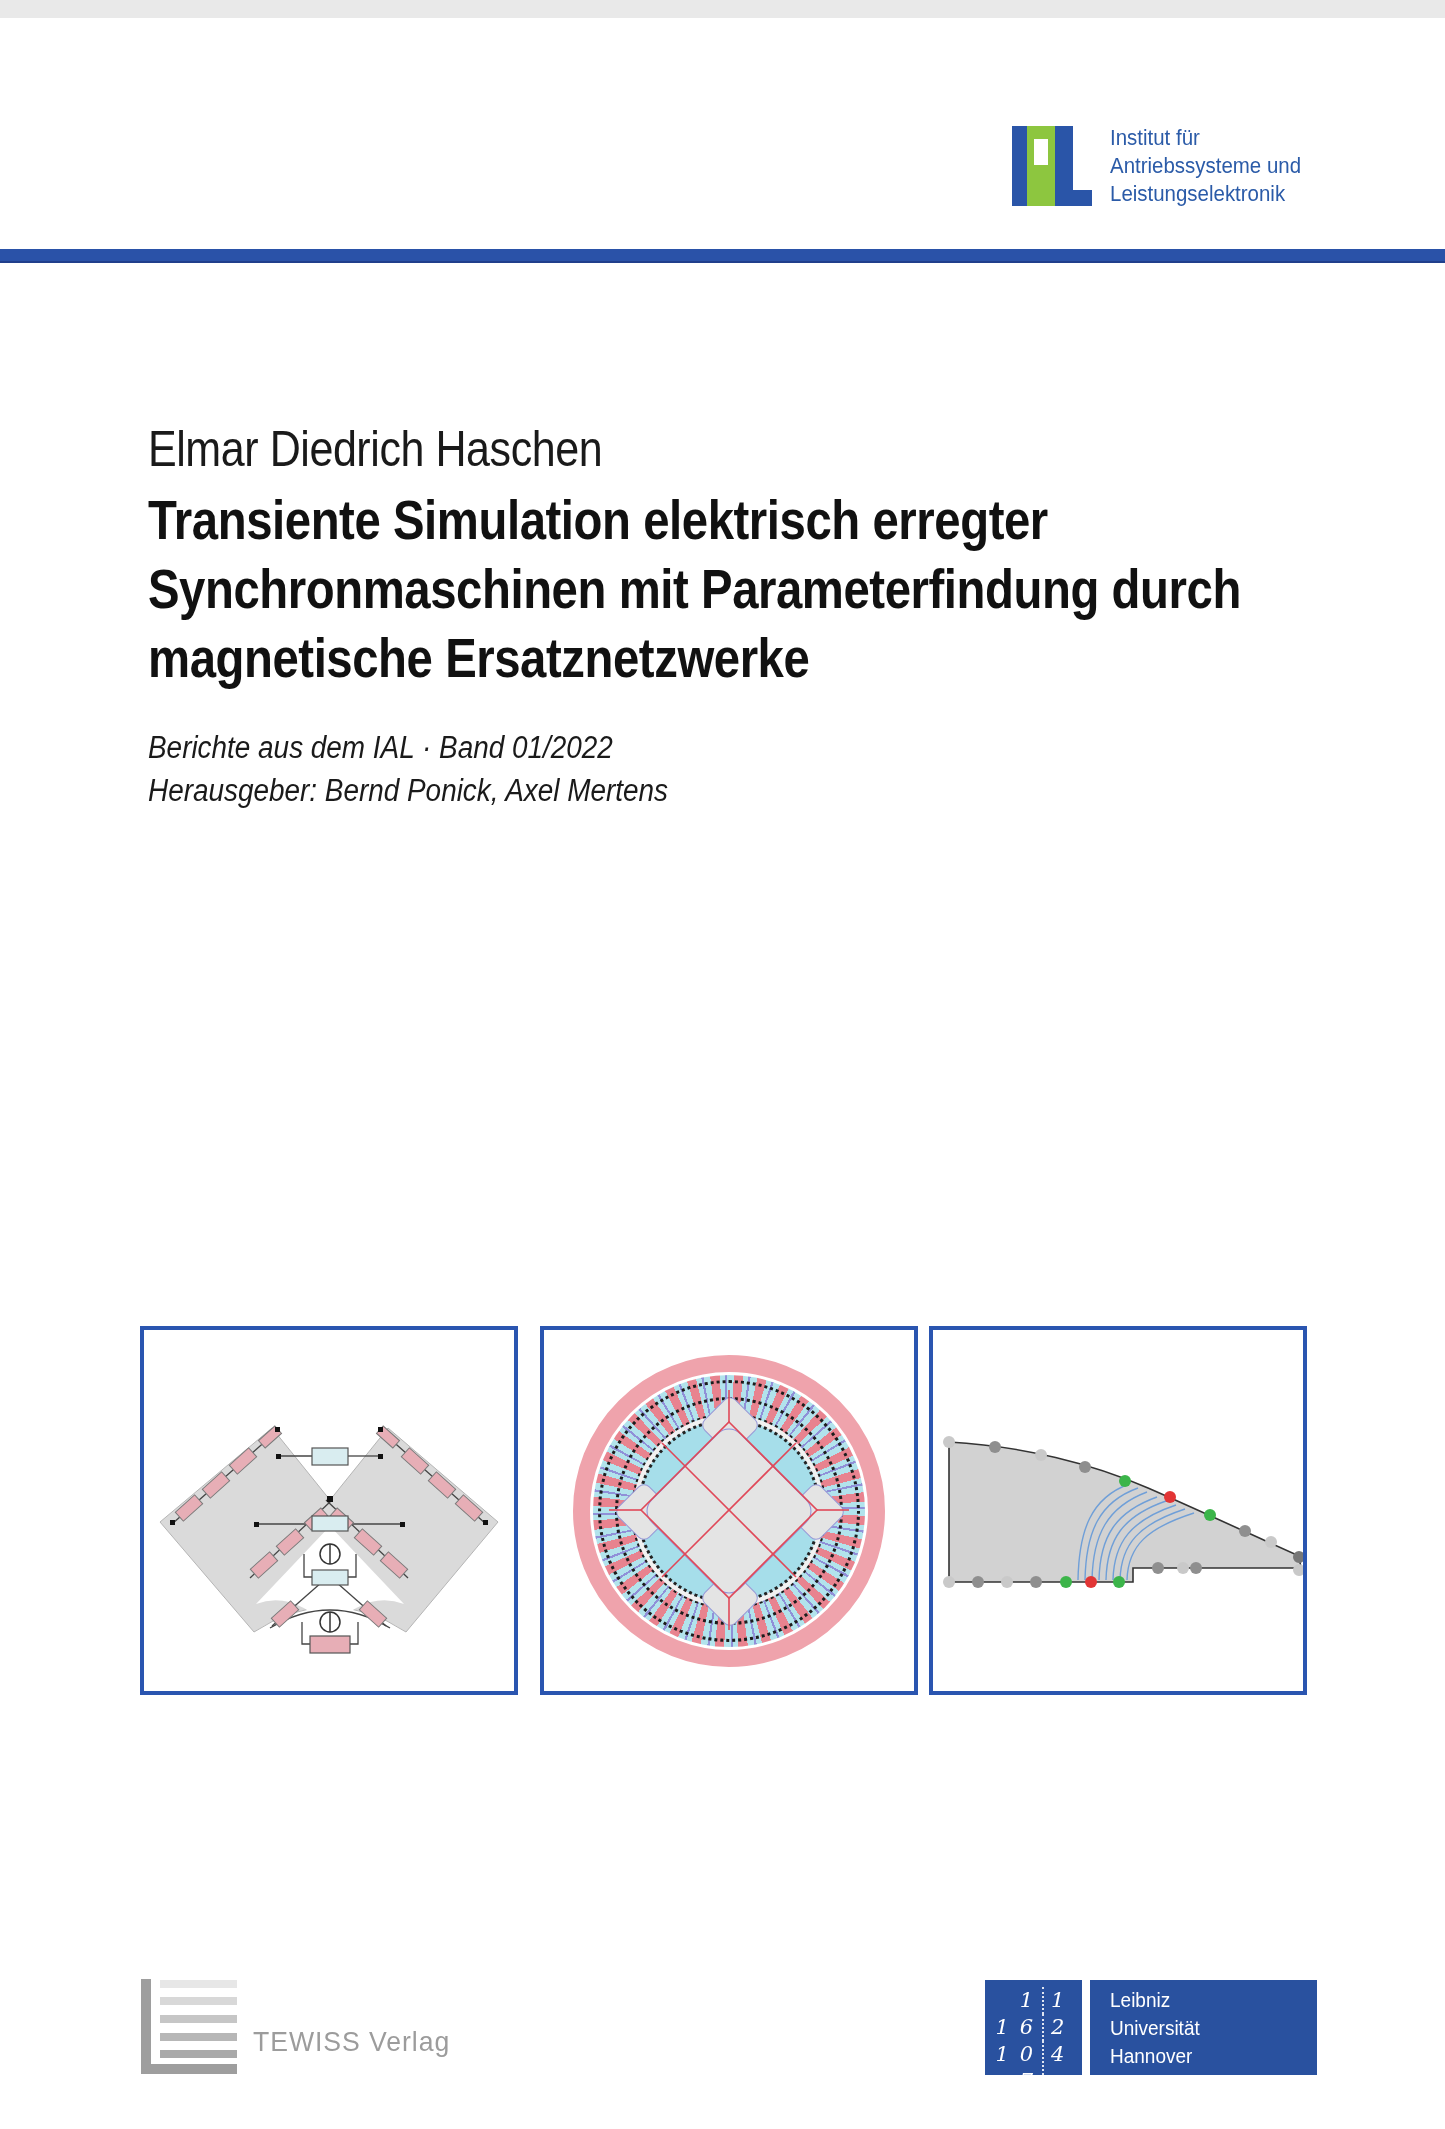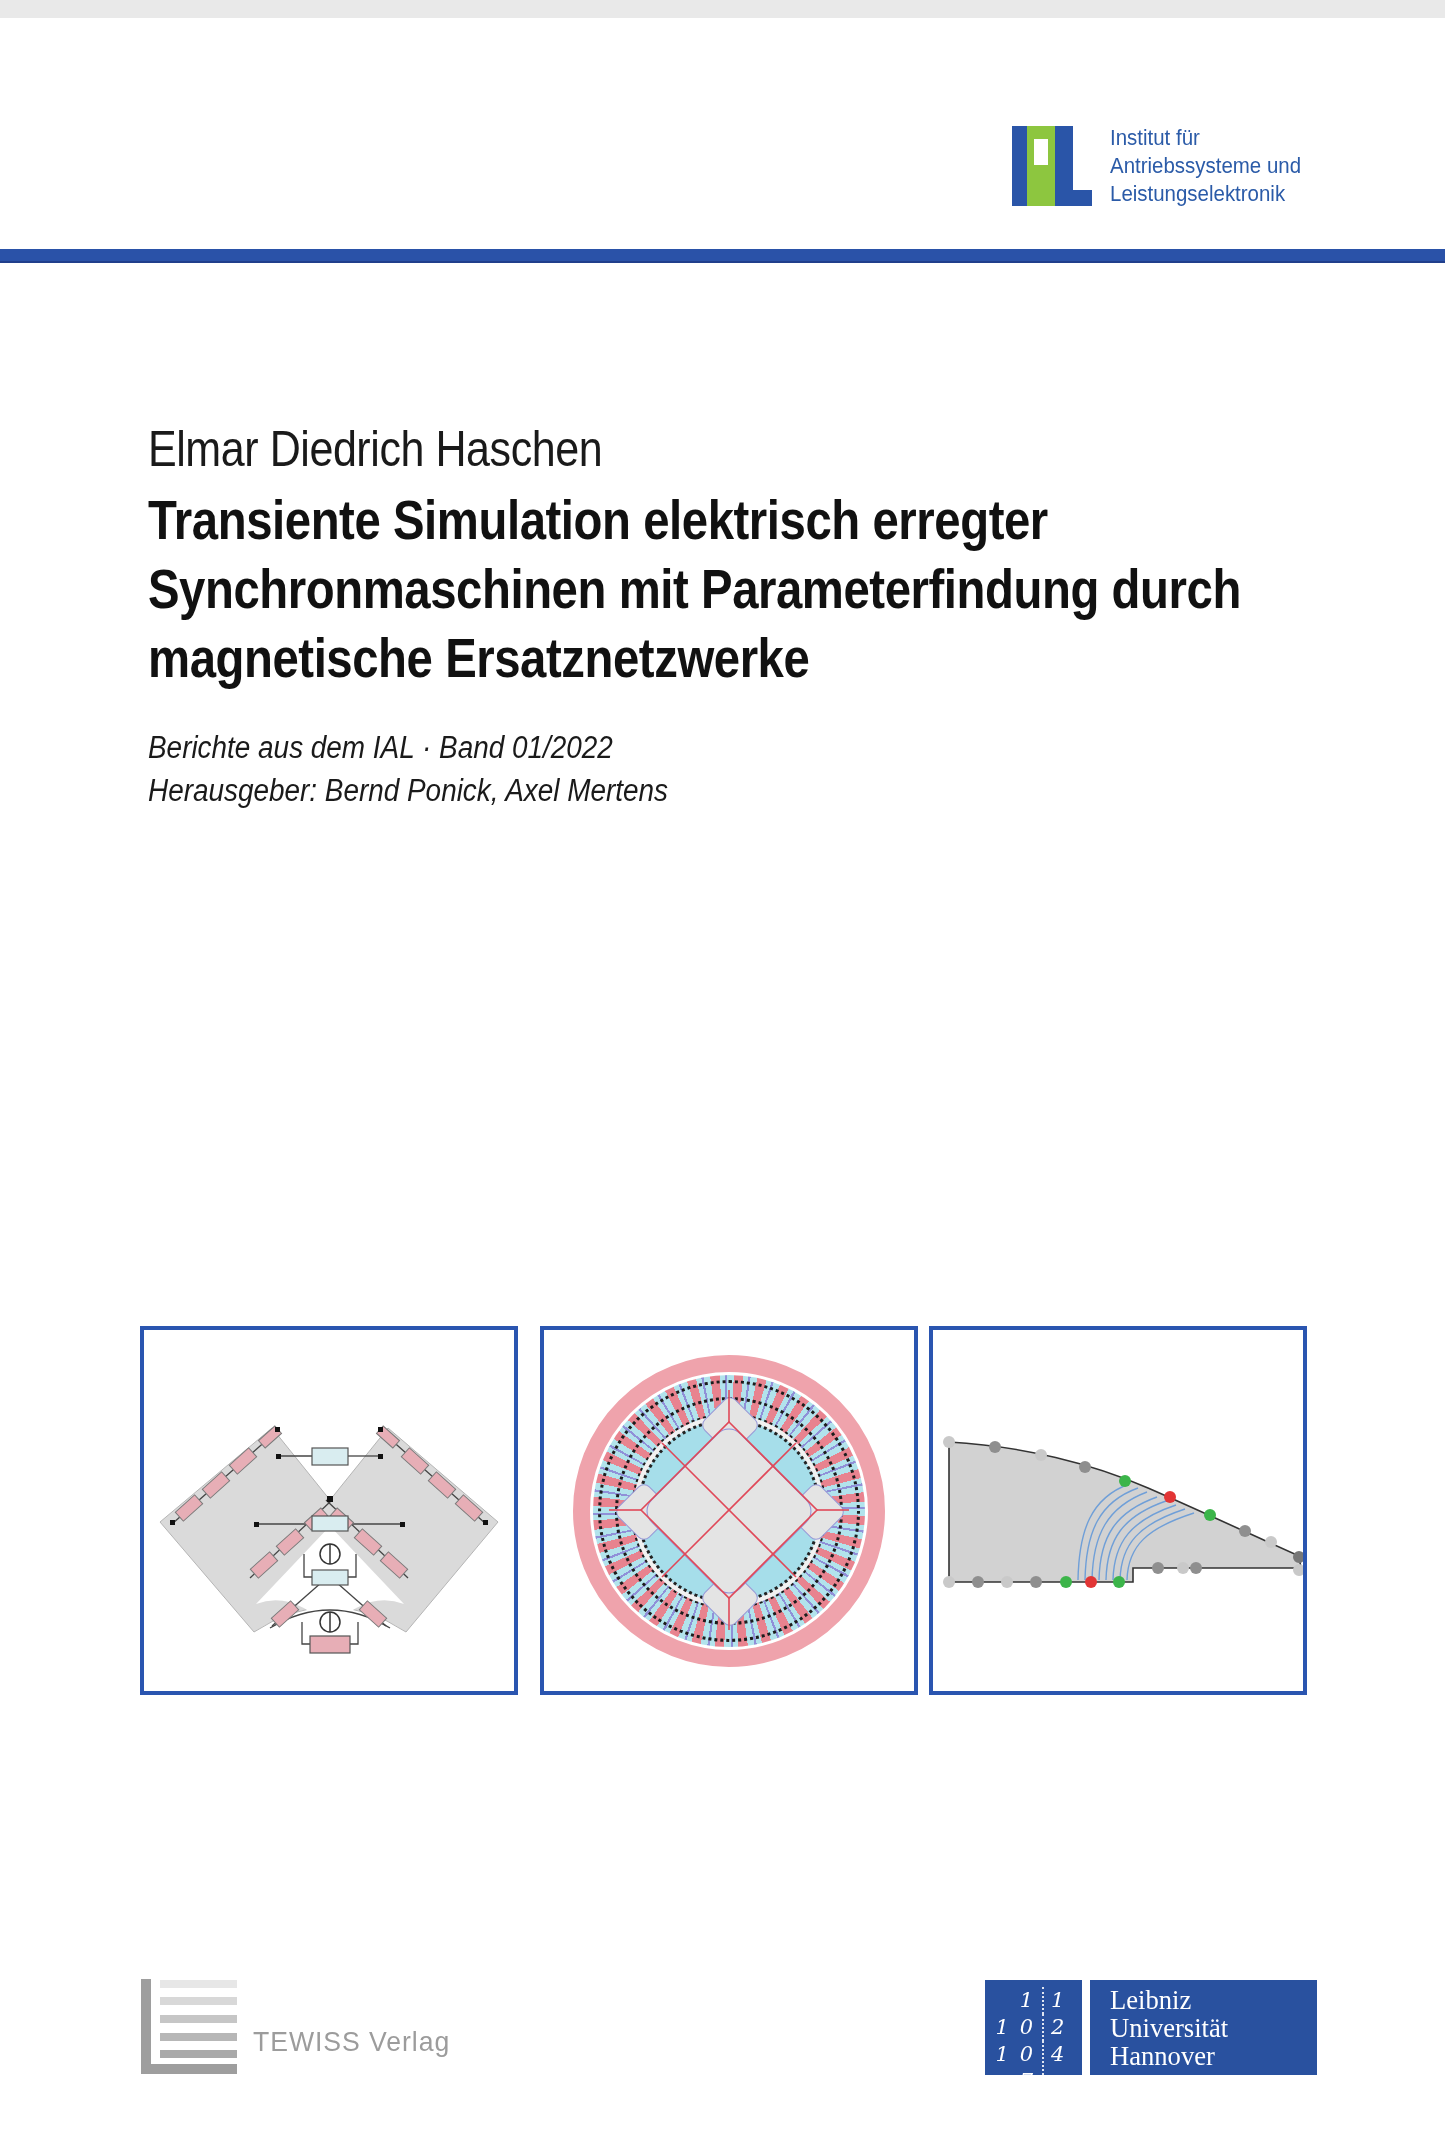--- a/index.html
+++ b/index.html
@@ -47,21 +47,21 @@
   
   .tewiss{position:absolute;left:141px;top:1961px;width:96px;height:95px;}
   .tw-v{position:absolute;left:0;top:0;width:10px;height:95px;background:#9e9e9e;}
   .tw-h{position:absolute;left:0;top:85px;width:96px;height:10px;background:#9e9e9e;}
   .tw-s{position:absolute;left:19px;width:77px;height:8px;}
   .tewiss-label{position:absolute;left:253px;top:2008px;font-size:28px;color:#9c9c9c;
                 letter-spacing:1px;transform:scaleX(0.95);transform-origin:left top;white-space:nowrap;}
 
   .lb-box{position:absolute;top:1962px;height:95px;background:#29519f;box-sizing:border-box;}
   .lb-num{left:985px;width:97px;padding-top:7px;}
-  .lb-name{left:1090px;width:227px;padding:6px 0 0 20px;color:#fff;font-size:28px;line-height:28px;font-family:Liberation Serif, serif;}
+  .lb-name{left:1090px;width:227px;padding:6px 0 0 20px;color:#fff;font-size:20px;line-height:28px;}
   .lb-row{display:flex;color:#fff;font-family:"DejaVu Serif",serif;font-style:italic;
           font-size:21px;line-height:27px;}
   .lb-bin{width:50px;text-align:right;padding-right:7px;letter-spacing:2px;}
   .lb-dec{border-left:2px dotted rgba(255,255,255,0.85);padding-left:7px;width:26px;}
   .lb-name div{transform:scaleX(0.95);transform-origin:left top;}
 </style>
 </head>
 <body>
 
 <div class="page">
@@ -234,21 +234,21 @@
     <div class="tw-s" style="top:71px;background:#a9a9a9;"></div>
   </div>
   <div class="tewiss-label">TEWISS Verlag</div>
 
   <div class="lb-box lb-num">
     <div class="lb-row">
       <span class="lb-bin">1</span>
       <span class="lb-dec">1</span>
     </div>
     <div class="lb-row">
-      <span class="lb-bin">1 0</span>
+      <span class="lb-bin">1 6</span>
       <span class="lb-dec">2</span>
     </div>
     <div class="lb-row">
       <span class="lb-bin">1 0 7</span>
       <span class="lb-dec">4</span>
     </div>
   </div>
   <div class="lb-box lb-name">
     <div>Leibniz</div>
     <div>Universität</div>

